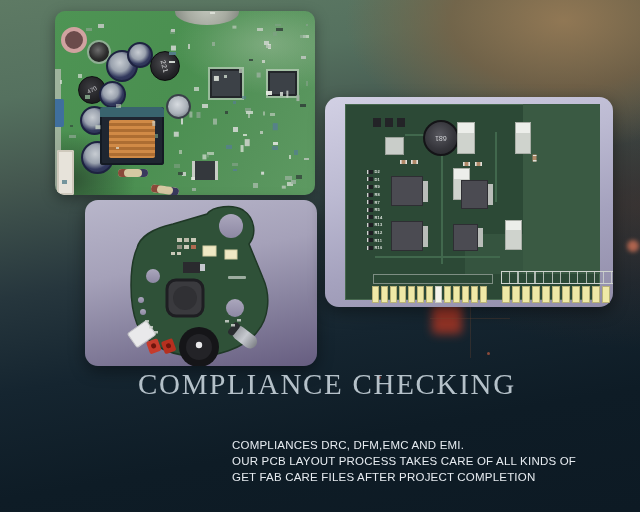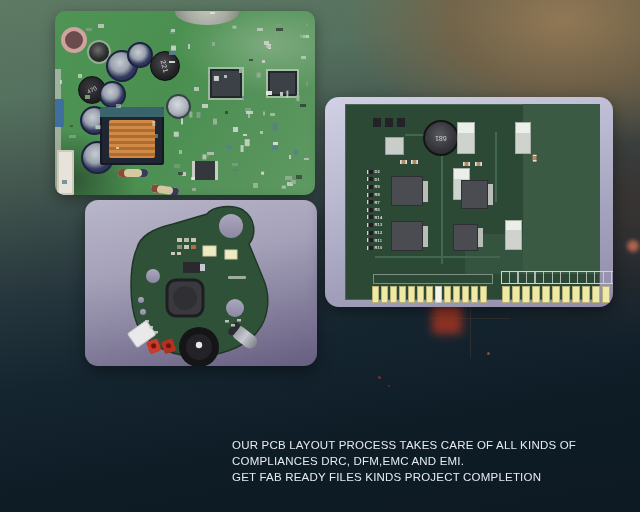--- a/index.html
+++ b/index.html
@@ -412,21 +412,22 @@
           <div class="pad"></div>
           <div class="pad"></div>
           <div class="pad"></div>
           <div class="pad"></div>
           <div class="pad"></div>
         </div>
     </div>
   </div>
 
   <div class="abs heading">
+    <div>COMPLIANCE CHECKING</div>
   </div>
 
   <div class="abs bodytext">
+    <div>COMPLIANCES DRC, DFM,EMC AND EMI.</div>
     <div>OUR PCB LAYOUT PROCESS TAKES CARE OF ALL KINDS OF</div>
-    <div>COMPLIANCES DRC, DFM,EMC AND EMI.</div>
-    <div>GET FAB READY FILES KINDS PROJECT COMPLETION</div>
+    <div>GET FAB CARE FILES AFTER PROJECT COMPLETION</div>
   </div>
 
 </div>
 
 </body></html>

